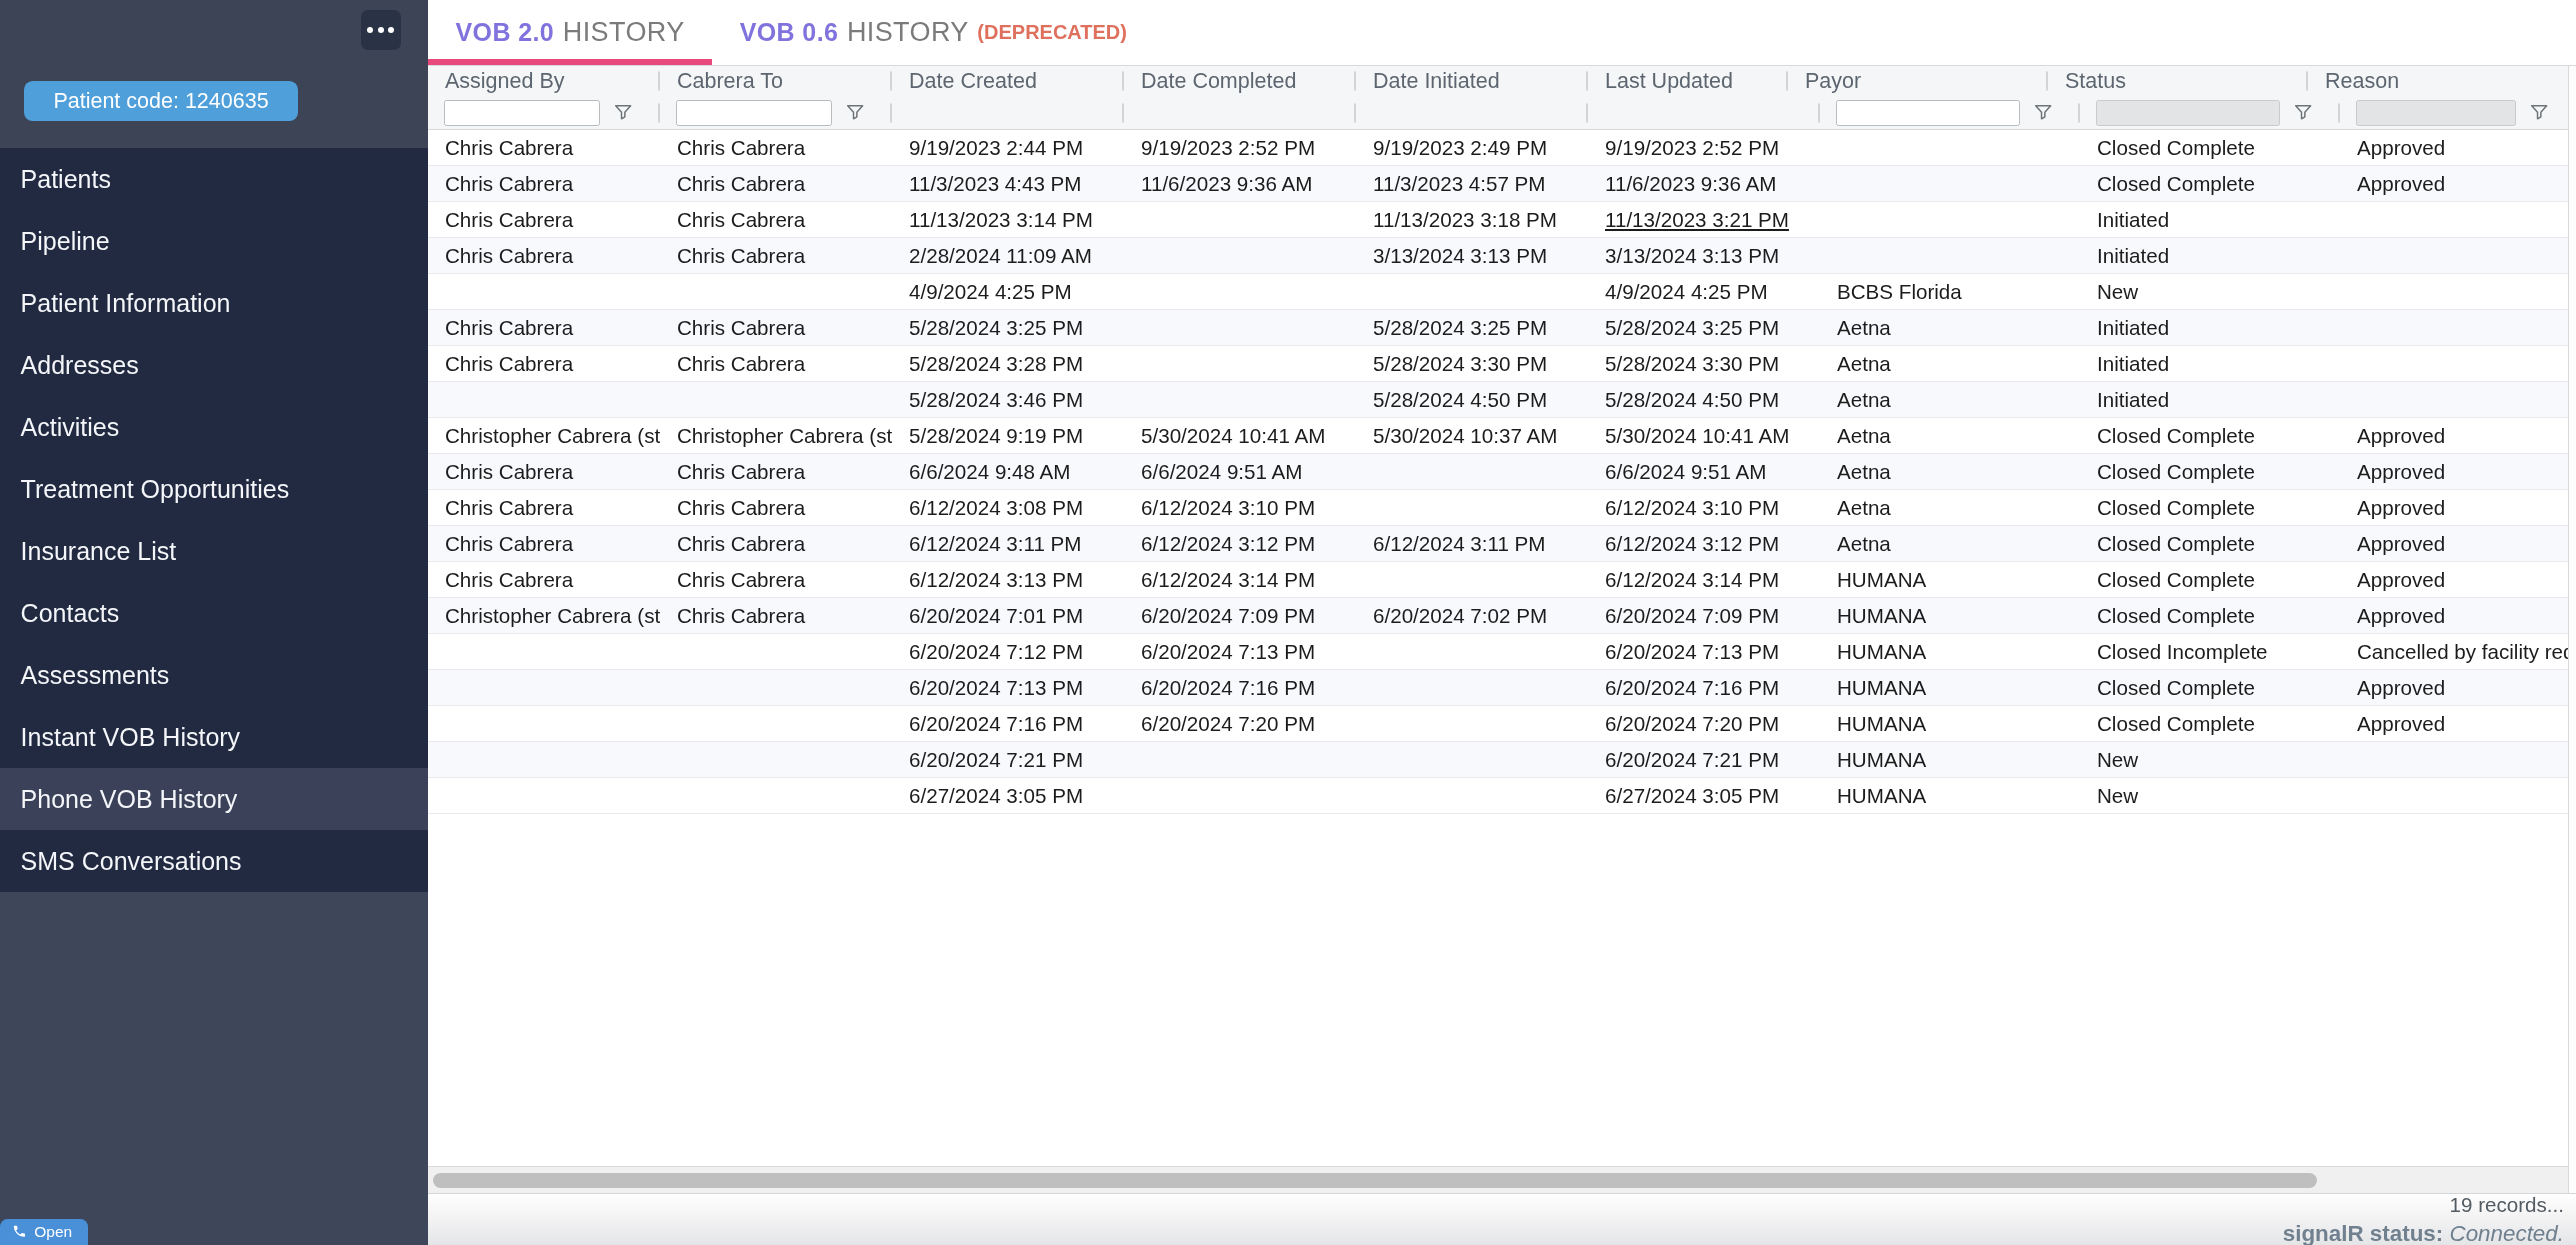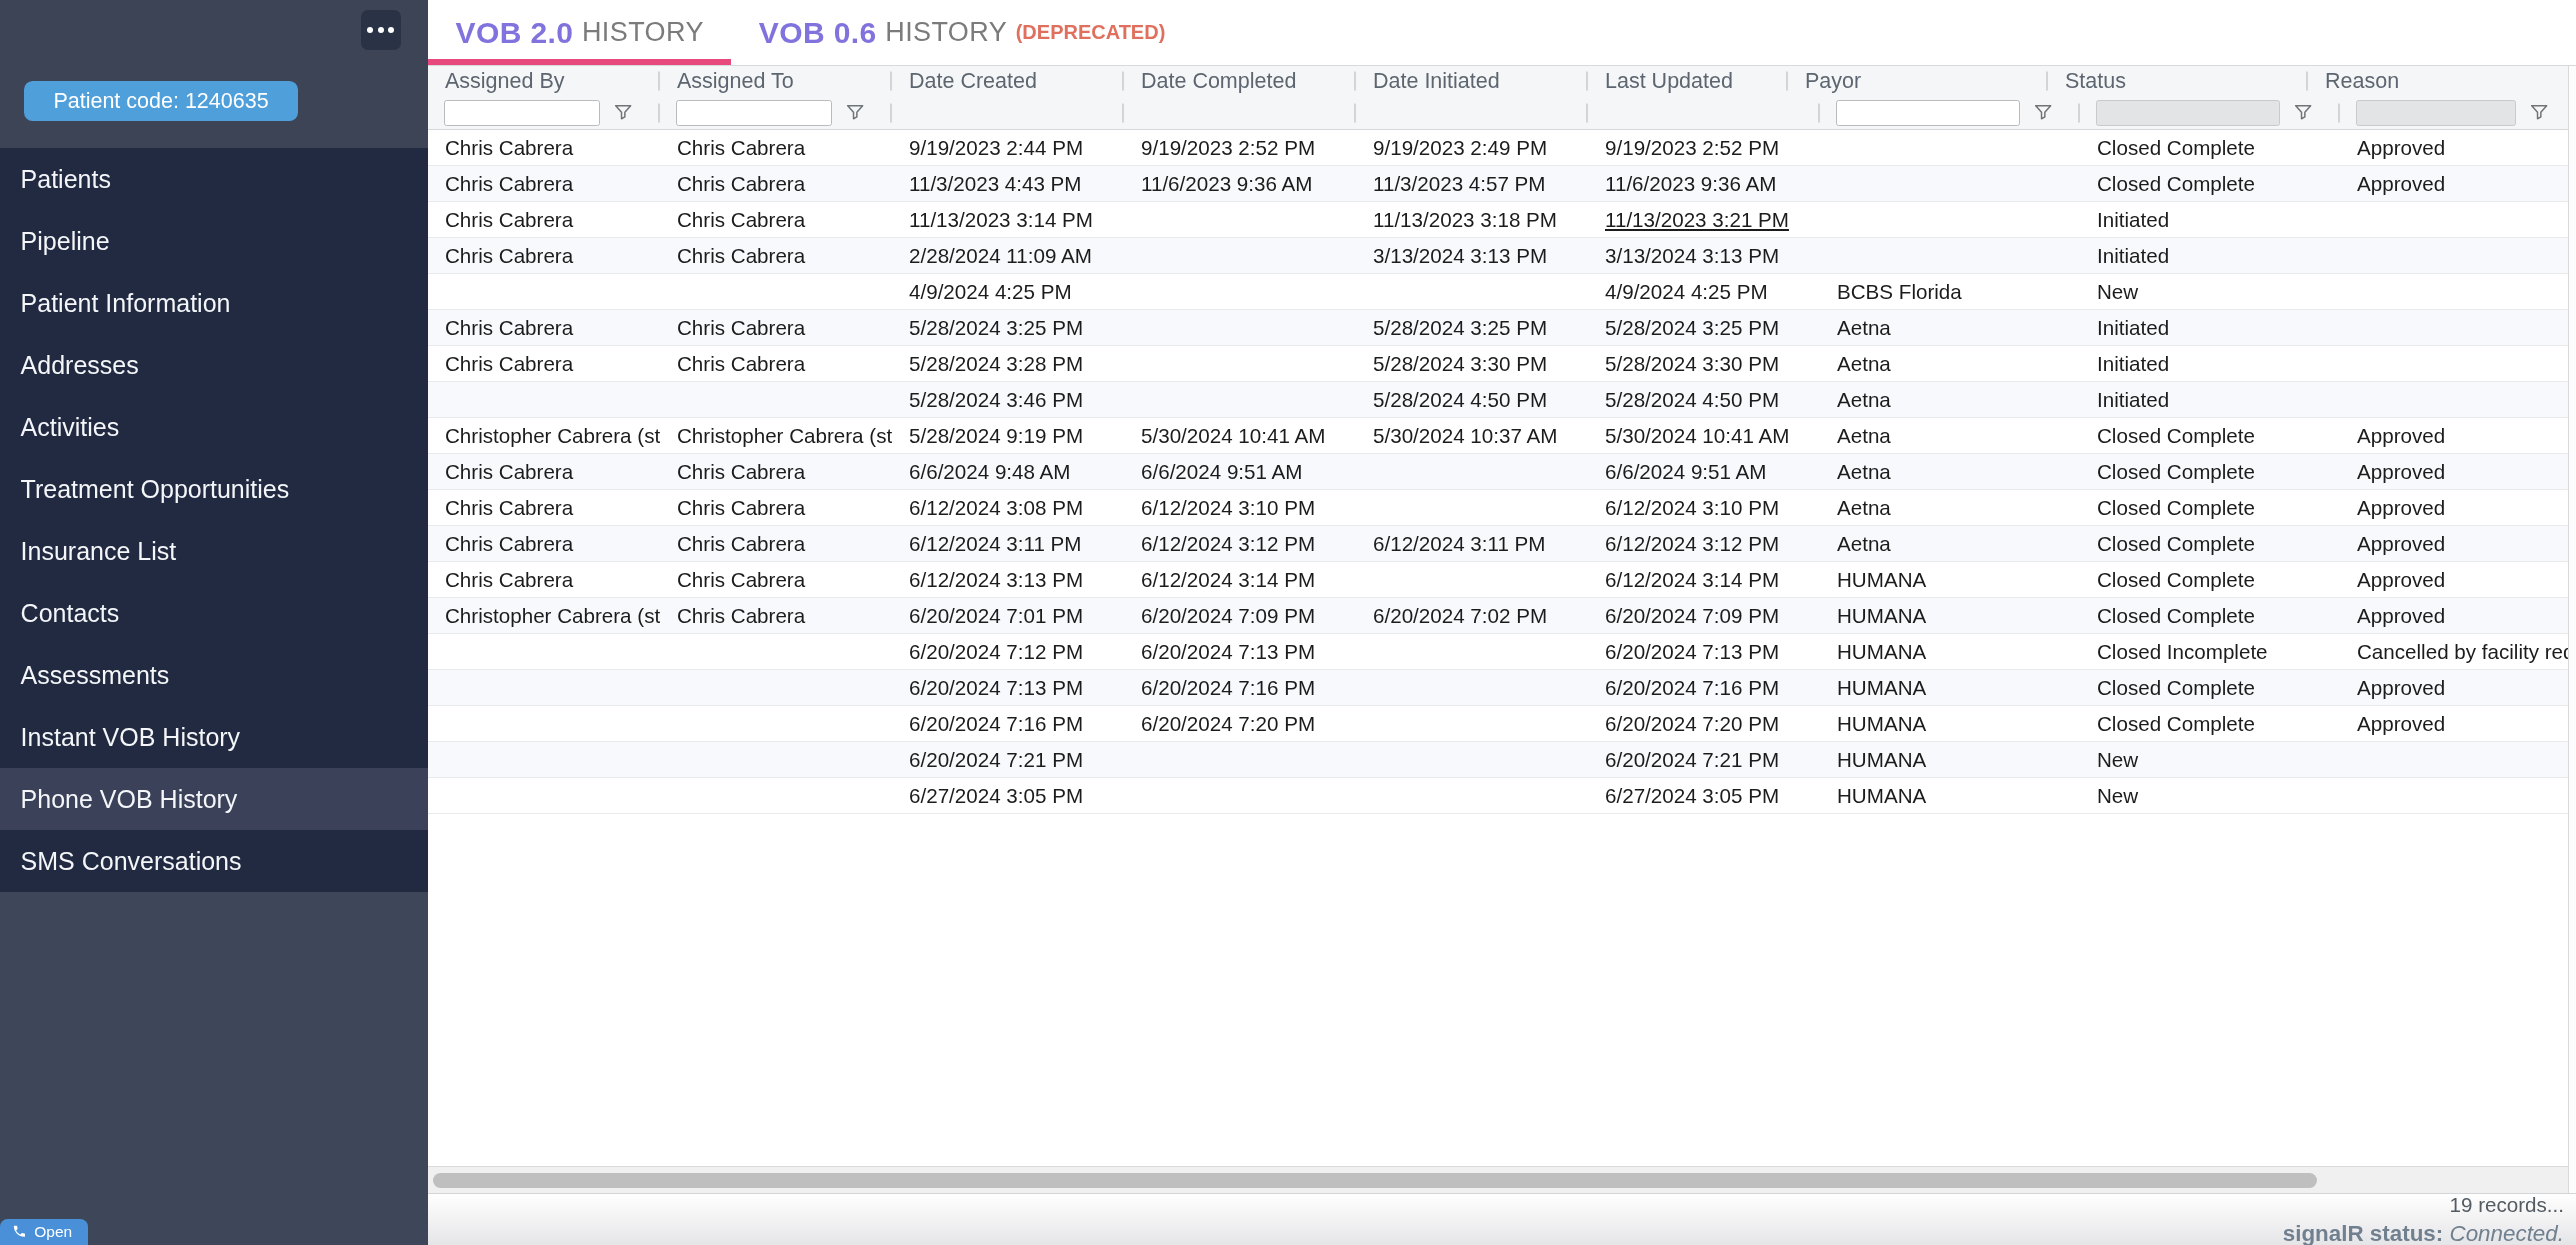--- a/index.html
+++ b/index.html
@@ -26,21 +26,21 @@
   .open-btn { position: absolute; left: 0; bottom: 0; height: 27px; padding: 0 15.5px 1.7px 12px;
     background: var(--open-button-blue); border: none; border-radius: 7.7px 7.7px 0 0; color: #fff;
     font-size: 15.5px; font-family: inherit; display: flex; align-items: center; gap: 7.7px; cursor: pointer; }
 
   
   .content { flex: 1; display: flex; flex-direction: column; min-width: 0; }
 
   .tabbar { height: 65px; background: #fff; display: flex; align-items: center; flex: none; }
   .tab { position: relative; height: 100%; display: flex; align-items: center; gap: 8.6px;
     padding: 0 27.5px; cursor: pointer; white-space: nowrap; }
-  .tab .brand { color: var(--tab-purple); font-weight: 700; font-size: 30px; letter-spacing: 0.4px; }
+  .tab .brand { color: var(--tab-purple); font-weight: 700; font-size: 25px; letter-spacing: 0.4px; }
   .tab .hist  { color: var(--tab-gray); font-size: 27px; letter-spacing: 0.4px; }
   .tab .suffix { color: var(--deprecated-red); font-weight: 700; font-size: 20px; }
   .tab.active::after { content: ""; position: absolute; left: 0; right: 0; bottom: 0;
     height: 6px; background: var(--underline-pink); }
 
   .grid { flex: 1; position: relative; border-top: 0.9px solid #d7d9db; background: #fff;
     display: flex; flex-direction: column; min-height: 0; overflow: hidden; }
   .grid-header { height: 30px; background: #f5f6f7; display: flex; flex: none; }
   .h-cell { position: relative; display: flex; align-items: center; padding-left: 17px;
     color: #5d6670; font-size: 21.5px; font-weight: 500; cursor: pointer; white-space: nowrap; }
@@ -124,21 +124,21 @@
       <div class="tab">
         <span class="brand">VOB 0.6</span>
         <span class="hist">HISTORY</span>
         <span class="suffix">(DEPRECATED)</span>
       </div>
     </div>
 
     <div class="grid">
       <div class="grid-header" id="grid-header">
           <div class="h-cell" style="width: 232px; min-width: 0px;">Assigned By</div>
-          <div class="h-cell" style="width: 232px; min-width: 0px;">Assigned To</div>
+          <div class="h-cell" style="width: 232px; min-width: 0px;">Cabrera To</div>
           <div class="h-cell" style="width: 232px; min-width: 0px;">Date Created</div>
           <div class="h-cell" style="width: 232px; min-width: 0px;">Date Completed</div>
           <div class="h-cell" style="width: 232px; min-width: 0px;">Date Initiated</div>
           <div class="h-cell" style="width: 200px; min-width: 0px;">Last Updated</div>
           <div class="h-cell" style="width: 260px; min-width: 0px;">Payor</div>
           <div class="h-cell" style="width: 260px; min-width: 0px;">Status</div>
           <div class="h-cell" style="flex: 1 1 0%; min-width: 0px;">Reason</div>
         </div>
       <div class="filter-row" id="filter-row">
           <div class="f-cell" style="width: 232px; min-width: 0px;">

